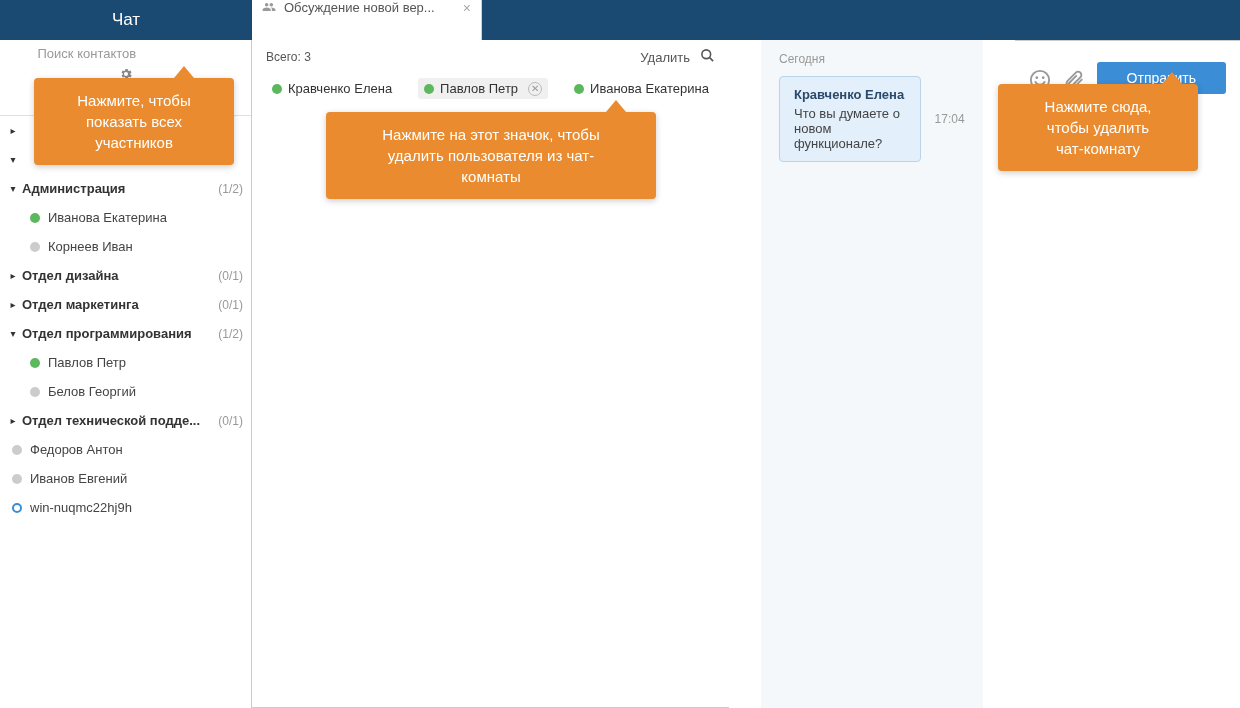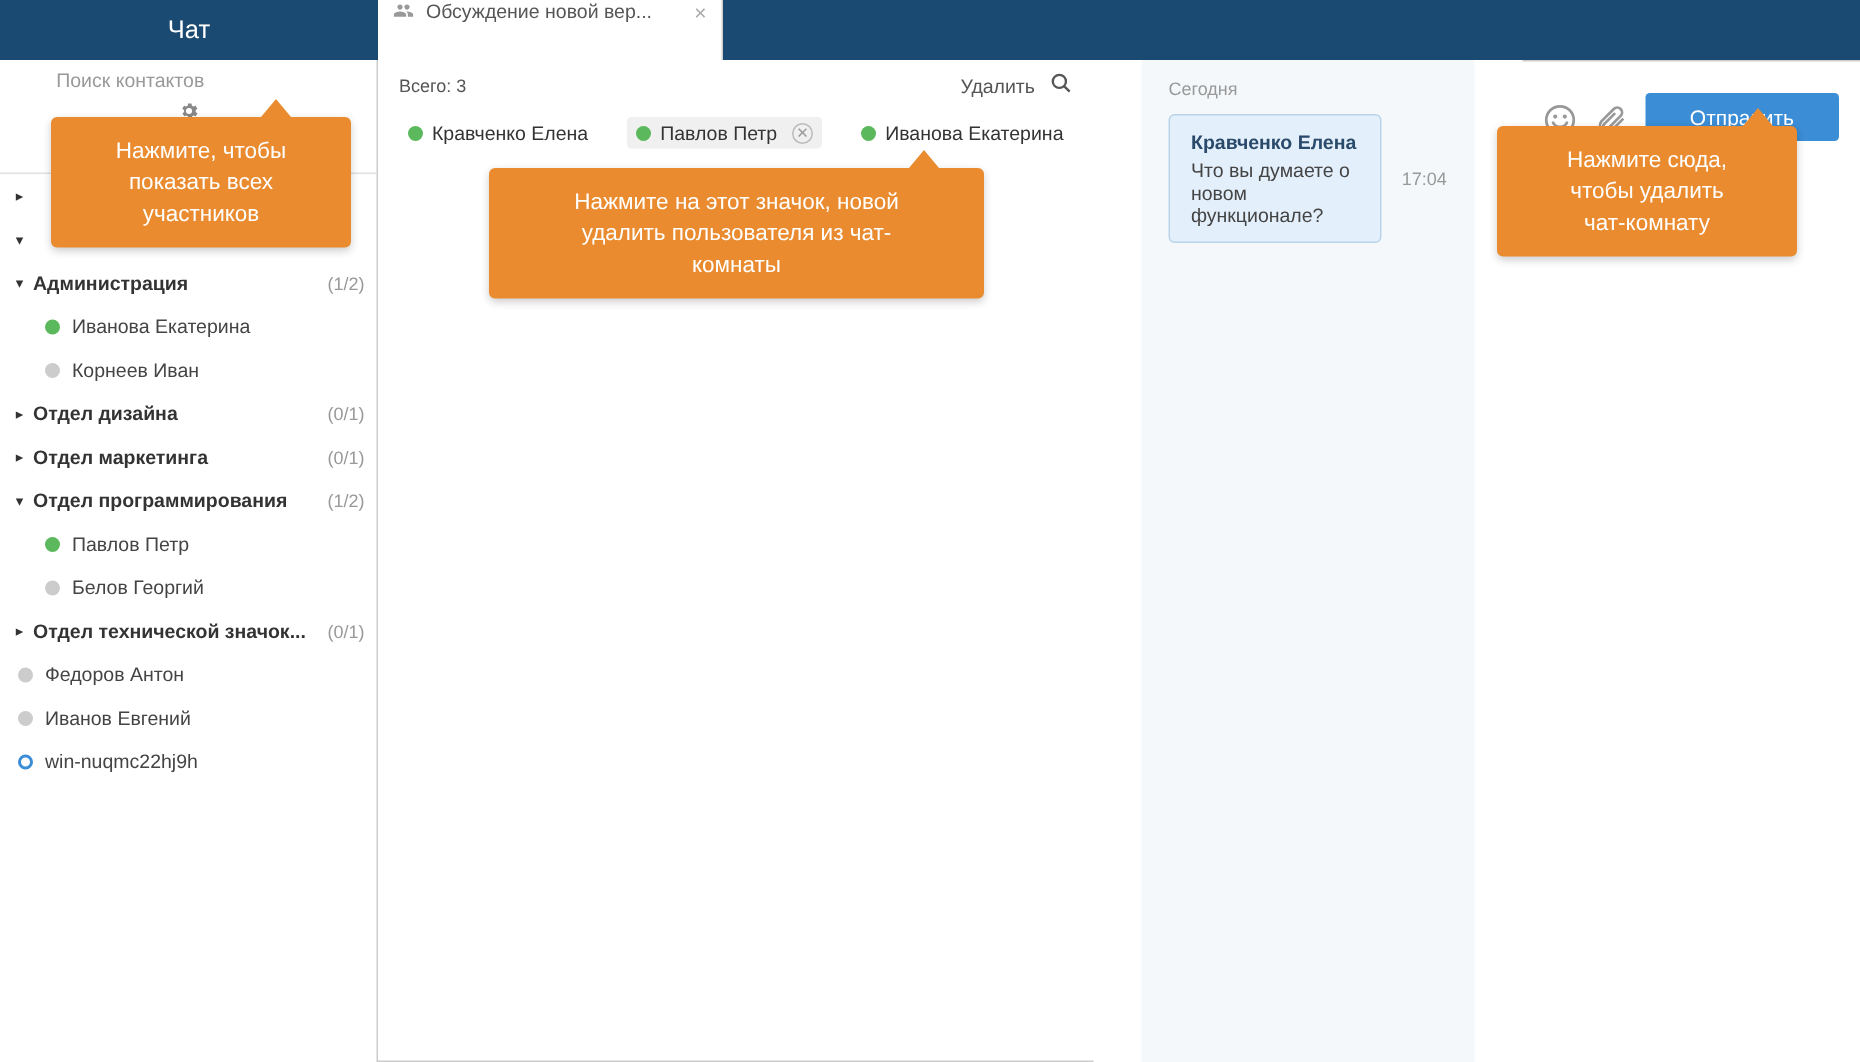--- a/index.html
+++ b/index.html
@@ -134,21 +134,21 @@
         <span class="status-dot status-online"></span>
         <span class="contact-name">Павлов Петр</span>
       </div>
       <div class="contact-row">
         <span class="status-dot status-offline"></span>
         <span class="contact-name">Белов Георгий</span>
       </div>
 
       <div class="tree-row">
         <span class="caret right"></span>
-        <span class="group-label">Отдел технической значок...</span>
+        <span class="group-label">Отдел технической подде...</span>
         <span class="group-count">(0/1)</span>
       </div>
 
       <div class="contact-row root">
         <span class="status-dot status-offline"></span>
         <span class="contact-name">Федоров Антон</span>
       </div>
       <div class="contact-row root">
         <span class="status-dot status-offline"></span>
         <span class="contact-name">Иванов Евгений</span>
@@ -213,14 +213,14 @@
         <svg width="22" height="22" viewBox="0 0 24 24" fill="none" stroke="currentColor" stroke-width="2">
             <path d="M21 11l-9 9a5 5 0 01-7-7l9-9a3.5 3.5 0 015 5l-9 9a2 2 0 01-3-3l8-8"></path>
           </svg>
       </span>
       <button class="send-btn">Отправить</button>
     </div>
   </div>
 </div>
 
 <div class="callout c1" style="top:78px; left:34px; width:200px;">Нажмите, чтобы показать всех участников</div>
-<div class="callout c2" style="top:112px; left:326px; width:330px;">Нажмите на этот значок, новой удалить пользователя из чат-комнаты</div>
+<div class="callout c2" style="top:112px; left:326px; width:330px;">Нажмите на этот значок, чтобы удалить пользователя из чат-комнаты</div>
 <div class="callout c3" style="top:84px; left:998px; width:200px;">Нажмите сюда, чтобы удалить чат-комнату</div>
 
 </body></html>

